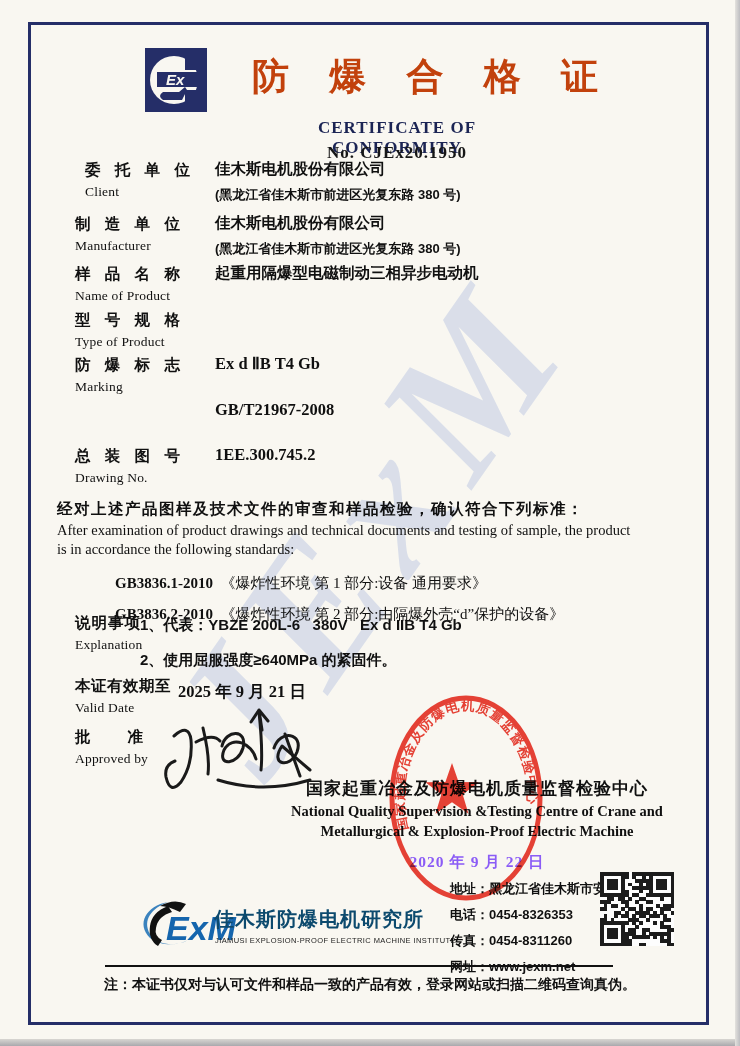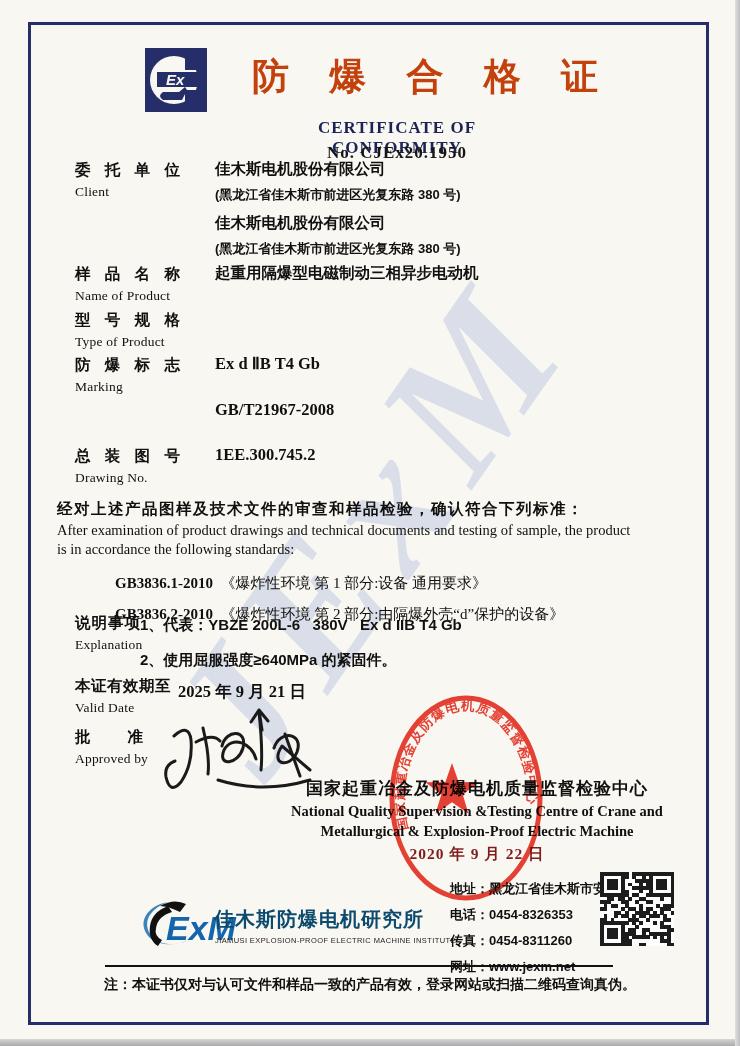--- a/index.html
+++ b/index.html
@@ -22,21 +22,21 @@
   .val-sub{font-weight:bold;font-size:13px;color:#101010;margin-top:6px;white-space:pre;}
   .val-serif{font-family:"Liberation Serif",serif;font-weight:bold;font-size:16.5px;color:#101010;white-space:pre;}
   .stmt-zh{font-weight:bold;font-size:15.5px;color:#101010;letter-spacing:1.5px;white-space:nowrap;}
   .stmt-en{font-family:"Liberation Serif",serif;font-size:14.5px;color:#101010;margin-top:2px;}
   .std{font-family:"Liberation Serif",serif;font-size:15px;color:#101010;white-space:pre;}
   .std .code{font-weight:bold;}
   .expl{font-weight:bold;font-size:15px;color:#101010;white-space:pre;}
   .auth{width:410px;text-align:center;}
   .auth-zh{font-weight:bold;font-size:17px;color:#101010;letter-spacing:1px;white-space:nowrap;}
   .auth-en{font-family:"Liberation Serif",serif;font-weight:bold;font-size:14.5px;color:#101010;margin-top:3px;}
-  .auth-date{font-family:"Liberation Serif",serif;font-weight:bold;font-size:15.5px;color:#7f1d1d;margin-top:4px;letter-spacing:1px;}
+  .auth-date{font-family:"Liberation Serif",serif;font-weight:bold;font-size:15.5px;color:#8b5cf6;margin-top:12px;letter-spacing:1px;}
   .inst-zh{font-weight:bold;font-size:20px;color:#0c4a6e;letter-spacing:1px;white-space:nowrap;}
   .inst-en{font-size:7.5px;color:#222;letter-spacing:.4px;margin-top:3px;white-space:nowrap;}
   .contact div{font-weight:bold;font-size:13px;color:#101010;margin-bottom:8px;white-space:nowrap;}
   .divider{position:absolute;left:105px;top:965px;width:508px;height:2px;background:#111;z-index:2;}
   .note{position:absolute;left:60px;top:976px;width:620px;text-align:center;font-weight:bold;font-size:14px;color:#101010;z-index:2;white-space:nowrap;}
   .qr{position:absolute;left:600px;top:872px;width:74px;height:74px;background:#fdfdfd;z-index:3;}
   .qr i{position:absolute;background:#1c1c1c;}
   .seal{position:absolute;left:386px;top:694px;z-index:4;mix-blend-mode:multiply;opacity:.88;}
   .sig{position:absolute;left:158px;top:702px;z-index:3;}
   .logo-ex{position:absolute;left:145px;top:48px;z-index:2;}
@@ -55,29 +55,33 @@
     <rect x="40" y="8" width="22" height="14" fill="#252e68"></rect>
     <rect x="12" y="24" width="50" height="15" fill="#252e68"></rect>
     <rect x="40" y="42" width="22" height="14" fill="#252e68"></rect>
     <path d="M18 52 q-6 -4 0 -8 l16 0 l6 -5 l2 3 l-5 10 z" fill="#252e68"></path>
     <text x="21" y="37" font-size="15" font-weight="bold" font-style="italic" fill="#f9f7f1" font-family="Liberation Sans, sans-serif">Ex</text>
   </svg>
   <div class="abs title" style="left:252px;top:52px;width:290px;text-align:center;">防 爆 合 格 证</div>
   <div class="abs subtitle" style="left:252px;top:118px;width:290px;text-align:center;">CERTIFICATE  OF  CONFORMITY</div>
   <div class="abs certno" style="left:252px;top:143px;width:290px;text-align:center;">No.  CJEx20.1950</div>
 
-  <div class="abs" style="left:75px;top:160px;">
+  <div class="abs" style="left:85px;top:160px;">
     <div class="zh-label">委 托 单 位</div>
     <div class="en-label">Client</div>
   </div>
   <div class="abs" style="left:215px;top:159px;">
     <div class="val-zh">佳木斯电机股份有限公司</div>
     <div class="val-sub">(黑龙江省佳木斯市前进区光复东路 380 号)</div>
   </div>
 
+  <div class="abs" style="left:75px;top:214px;">
+    <div class="zh-label">制 造 单 位</div>
+    <div class="en-label">Manufacturer</div>
+  </div>
   <div class="abs" style="left:215px;top:213px;">
     <div class="val-zh">佳木斯电机股份有限公司</div>
     <div class="val-sub">(黑龙江省佳木斯市前进区光复东路 380 号)</div>
   </div>
 
   <div class="abs" style="left:75px;top:264px;">
     <div class="zh-label">样 品 名 称</div>
     <div class="en-label">Name of Product</div>
   </div>
   <div class="abs val-zh" style="left:215px;top:263px;">起重用隔爆型电磁制动三相异步电动机</div>

